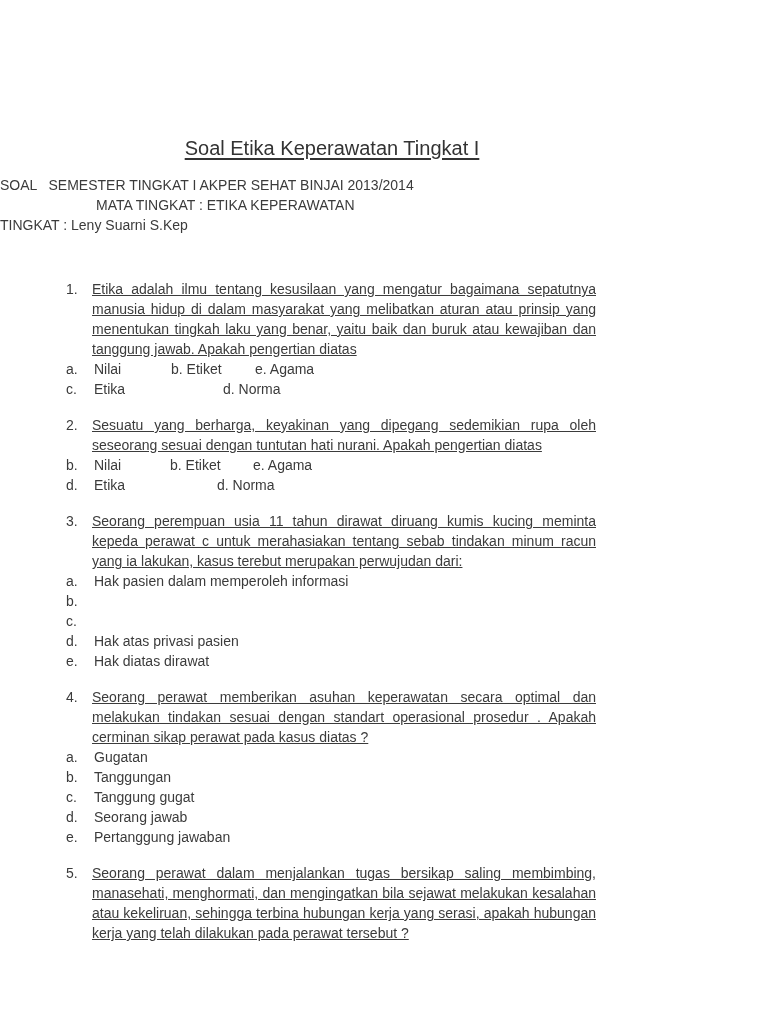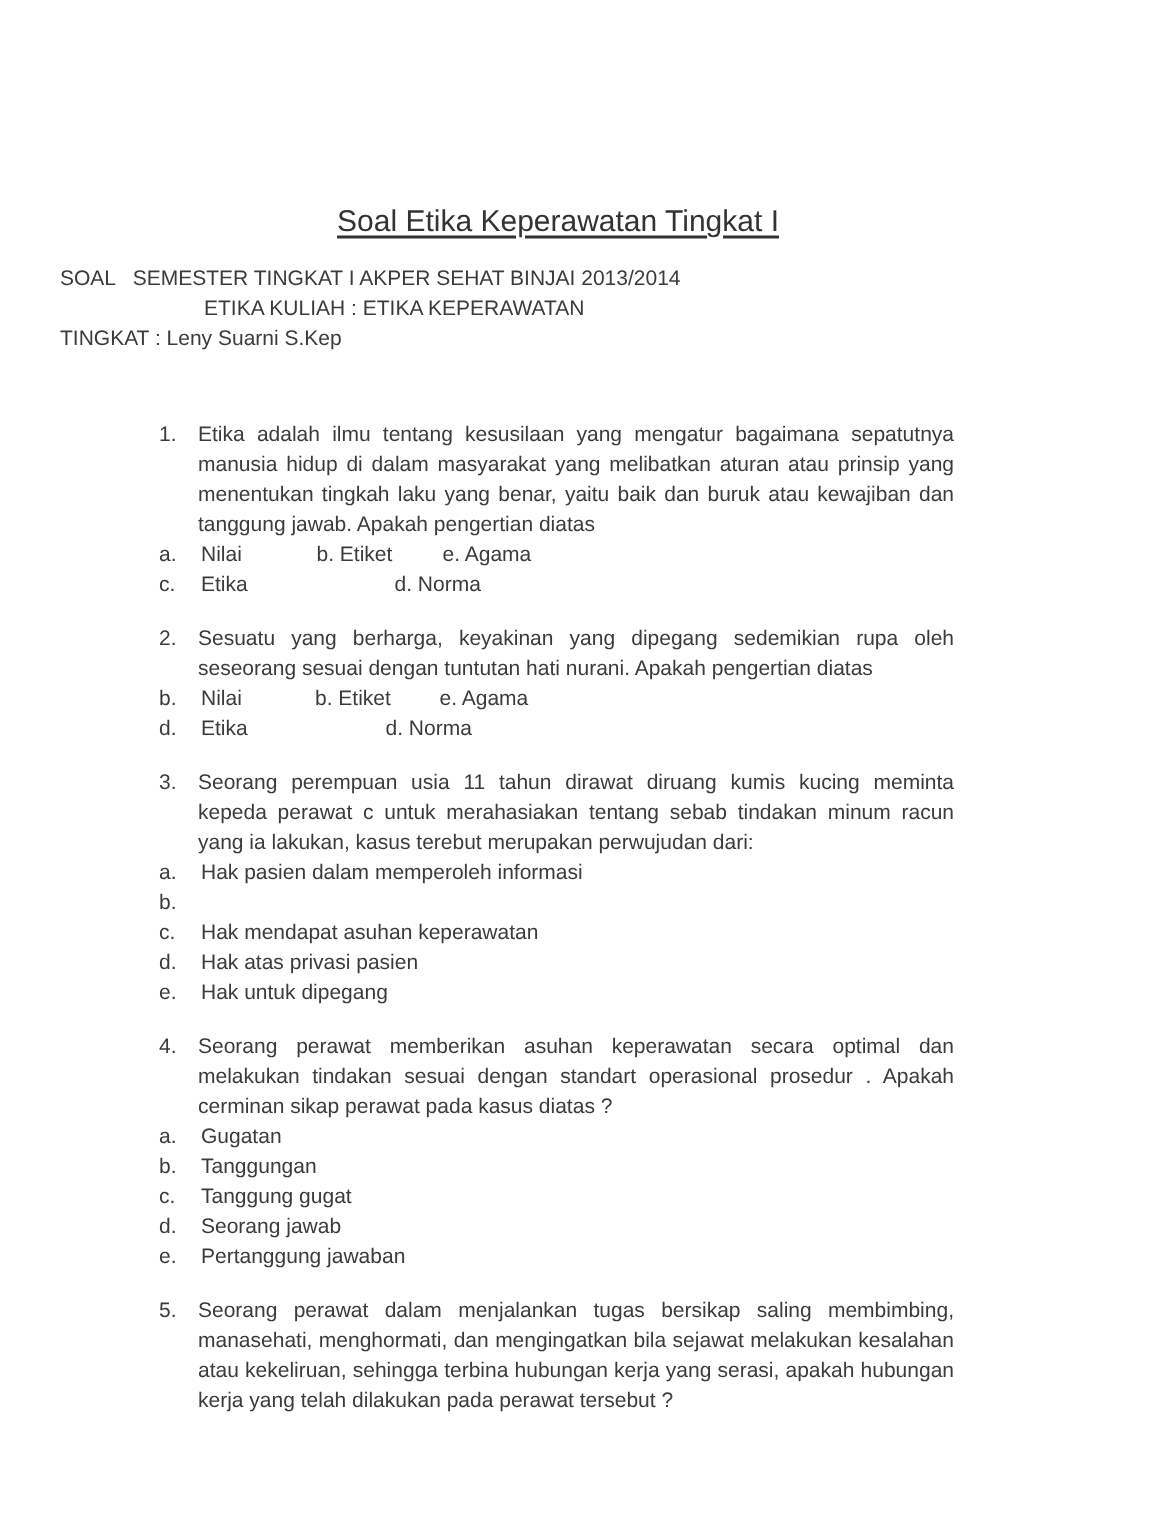--- a/index.html
+++ b/index.html
@@ -8,21 +8,20 @@
     background: #ffffff;
   }
   .page {
     position: relative;
     width: 664px;
     height: 1024px;
     background: #ffffff;
     font-family: "Liberation Sans", "DejaVu Sans", sans-serif;
     color: #3b3b3b;
     overflow: hidden;
-    padding-left: 40px;
   }
   .doc-title {
     margin: 0;
     padding-top: 136px;
     font-size: 20px;
     line-height: 24px;
     font-weight: 400;
     text-align: center;
     text-decoration: underline;
     text-underline-offset: 3px;
@@ -46,39 +45,40 @@
   .q { margin-bottom: 16px; }
   .q-row { display: flex; }
   .q-num {
     flex: 0 0 26px;
     white-space: nowrap;
   }
   .q-text {
     flex: 1;
     text-align: justify;
     text-justify: inter-word;
+    text-decoration: underline;
   }
   .opt-row {
     position: relative;
     height: 20px;
   }
   .opt-row span { position: absolute; top: 0; white-space: nowrap; }
   .opt-line { display: flex; }
   .opt-label { flex: 0 0 28px; }
 </style>
 </head>
 <body>
 
 <div class="page">
 
   <h1 class="doc-title">Soal Etika Keperawatan Tingkat I</h1>
 
   <div class="doc-header">
     <div class="hline">SOAL   SEMESTER TINGKAT I AKPER SEHAT BINJAI 2013/2014</div>
-    <div class="hline hline-shift">ETIKA KULIAH : ETIKA KEPERAWATAN</div>
+    <div class="hline hline-shift">MATA TINGKAT : ETIKA KEPERAWATAN</div>
     <div class="hline">TINGKAT : Leny Suarni S.Kep</div>
   </div>
 
   <div class="questions">
 
     <div class="q">
       <div class="q-row">
         <span class="q-num">1.</span>
         <div class="q-text">Etika adalah ilmu tentang kesusilaan yang mengatur bagaimana sepatutnya manusia hidup di dalam masyarakat yang melibatkan aturan atau prinsip yang menentukan tingkah laku yang benar, yaitu baik dan buruk atau kewajiban dan tanggung jawab. Apakah pengertian diatas</div>
       </div>
@@ -120,29 +120,28 @@
       </div>
       <div class="opt-line">
         <span class="opt-label">a.</span>
         <span>Hak pasien dalam memperoleh informasi</span>
       </div>
       <div class="opt-line">
         <span class="opt-label">b.</span>
       </div>
       <div class="opt-line">
         <span class="opt-label">c.</span>
-        <span>Hak mendapat asuhan keperawatan</span>
       </div>
       <div class="opt-line">
         <span class="opt-label">d.</span>
         <span>Hak  atas privasi pasien</span>
       </div>
       <div class="opt-line">
         <span class="opt-label">e.</span>
-        <span>Hak untuk dipegang</span>
+        <span>Hak diatas dirawat</span>
       </div>
     </div>
 
     <div class="q">
       <div class="q-row">
         <span class="q-num">4.</span>
         <div class="q-text">Seorang perawat memberikan asuhan keperawatan secara optimal dan melakukan tindakan sesuai dengan standart operasional prosedur . Apakah cerminan sikap perawat pada kasus diatas ?</div>
       </div>
       <div class="opt-line">
         <span class="opt-label">a.</span>

